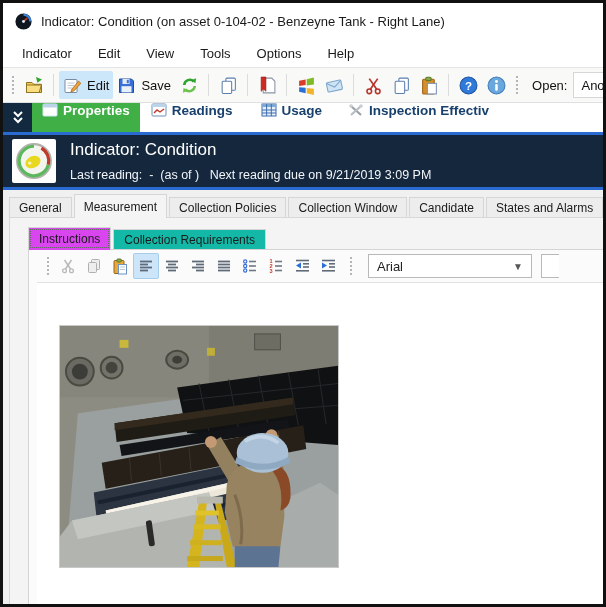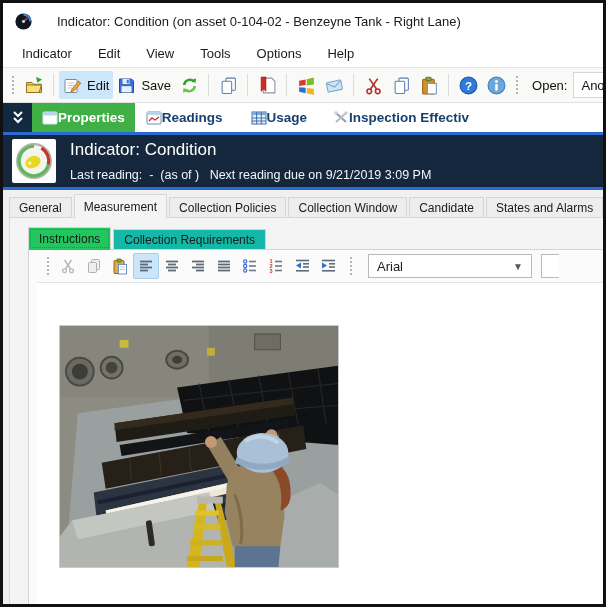--- a/index.html
+++ b/index.html
@@ -3,21 +3,21 @@
 <meta charset="utf-8">
 <style>
   * { box-sizing: border-box; margin: 0; padding: 0; }
   html,body { width:606px; height:607px; }
   body { font-family: "Liberation Sans", sans-serif; }
   .window {
     width:606px; height:607px; border:3px solid #111;
     background:#f0f0f0; display:flex; flex-direction:column; overflow:hidden;
   }
   
-  .titlebar { height:36px; background:#fff; display:flex; align-items:center; padding-left:12px; gap:25px; flex:none; }
+  .titlebar { height:36px; background:#fff; display:flex; align-items:center; padding-left:12px; gap:9px; flex:none; }
   .titlebar .title { font-size:13px; color:#1a1a1a; white-space:nowrap; }
   
   .menubar { height:28px; background:#fff; display:flex; align-items:center; padding-left:6px; flex:none; }
   .menubar .mitem { font-size:13px; color:#1a1a1a; padding:5px 13px; cursor:default; }
   
   .toolbar { height:36px; background:#f9f9f7; border-top:1px solid #e4e4e4; border-bottom:1px solid #e0e0e0;
              display:flex; align-items:center; padding:0 3px; flex:none; overflow:hidden; }
   .tbtn { height:28px; min-width:28px; display:flex; align-items:center; justify-content:center; gap:5px;
           padding:0 4px; border-radius:2px; flex:none; }
   .tbtn.hl { background:#cce6fa; }
@@ -25,21 +25,21 @@
   .sep { width:1px; height:22px; background:#dcdcdc; margin:0 5px; flex:none; }
   .grip { width:4px; height:20px; margin:0 5px; flex:none;
           background-image: radial-gradient(#b5b5b5 1px, transparent 1.2px); background-size:4px 4px; }
   .open-label { font-size:13px; color:#111; margin:0 6px 0 8px; flex:none; }
   .open-combo { height:26px; background:#fff; border:1px solid #d6d6d6; border-right:none;
                 display:flex; align-items:center; padding:0 7px; font-size:13px; color:#111;
                 flex:1 0 62px; overflow:hidden; white-space:nowrap; }
   
   .navstrip { height:29px; background:#fff; display:flex; align-items:stretch; flex:none; overflow:hidden; }
   .chev { width:29px; background:#13293f; display:flex; align-items:center; justify-content:center; flex:none; }
-  .navtab { display:flex; align-items:center; padding:0 9px; font-size:13.5px; font-weight:bold;
+  .navtab { display:flex; gap:5px; padding:0 9px; font-size:13.5px; font-weight:bold;
             color:#17406d; white-space:nowrap; flex:none; }
   .navtab.active { background:#3faf46; color:#fff; padding:0 10px; }
   .blue-line { height:3px; background:#2a6bd2; flex:none; }
   
   .banner { height:52px; background:#14273c; display:flex; align-items:center; padding-left:9px; gap:14px; flex:none; }
   .banner .gbox { width:44px; height:44px; background:#fff; border-radius:2px; display:flex; align-items:center; justify-content:center; flex:none; }
   .banner .btitle { font-size:17px; color:#fff; font-weight:500; }
   .banner .bsub { font-size:12.5px; color:#f2f5f9; margin-top:8px; white-space:pre; }
   .spacer4 { height:4px; background:#f0f0f0; flex:none; }
   
@@ -48,21 +48,21 @@
           background:#ededed; border:1px solid #d6d6d6; border-bottom:none; white-space:nowrap; flex:none; }
   .rtab + .rtab { margin-left:2px; }
   .rtab.active { height:24px; background:#f4f4f4; position:relative; z-index:2; }
   
   .tabpage { flex:1; margin-left:6px; background:#f4f4f4; border:1px solid #d8d8d8; border-right:none; border-bottom:none;
              margin-top:-1px; display:flex; flex-direction:column; padding-top:9px; overflow:hidden; }
   .subtabs { display:flex; align-items:flex-end; padding-left:18px; height:23px; flex:none; }
   .stab { height:21px; display:flex; align-items:center; padding:0 10px; font-size:12px; color:#1a1a1a;
           background:#14b8a6; border:1px solid #d4d4d4; border-bottom:none; white-space:nowrap; flex:none; }
   .stab + .stab { margin-left:2px; }
-  .stab.active { height:23px; background:#22c55e; position:relative; z-index:2;
+  .stab.active { height:23px; background:#d946ef; position:relative; z-index:2;
                  outline:1px dotted #6a6a6a; outline-offset:-3px; }
   .subpage { flex:1; margin-left:18px; background:#fbfbfb; border:1px solid #d4d4d4; border-right:none; border-bottom:none;
              margin-top:-1px; display:flex; flex-direction:column; overflow:hidden;padding-left:8px; }
   
   .etb { height:33px; background:#fbfbfb; border-bottom:1px solid #e2e2e2; display:flex; align-items:center;
          padding:0 4px; flex:none; overflow:hidden; }
   .ebtn { width:26px; height:26px; display:flex; align-items:center; justify-content:center; border-radius:2px;
           border:1px solid transparent; flex:none; }
   .ebtn.sel { background:#cce5f9; border-color:#a6cdec; }
   .combo { width:164px; height:24px; background:#fff; border:1px solid #b9b9b9; display:flex; align-items:center;

